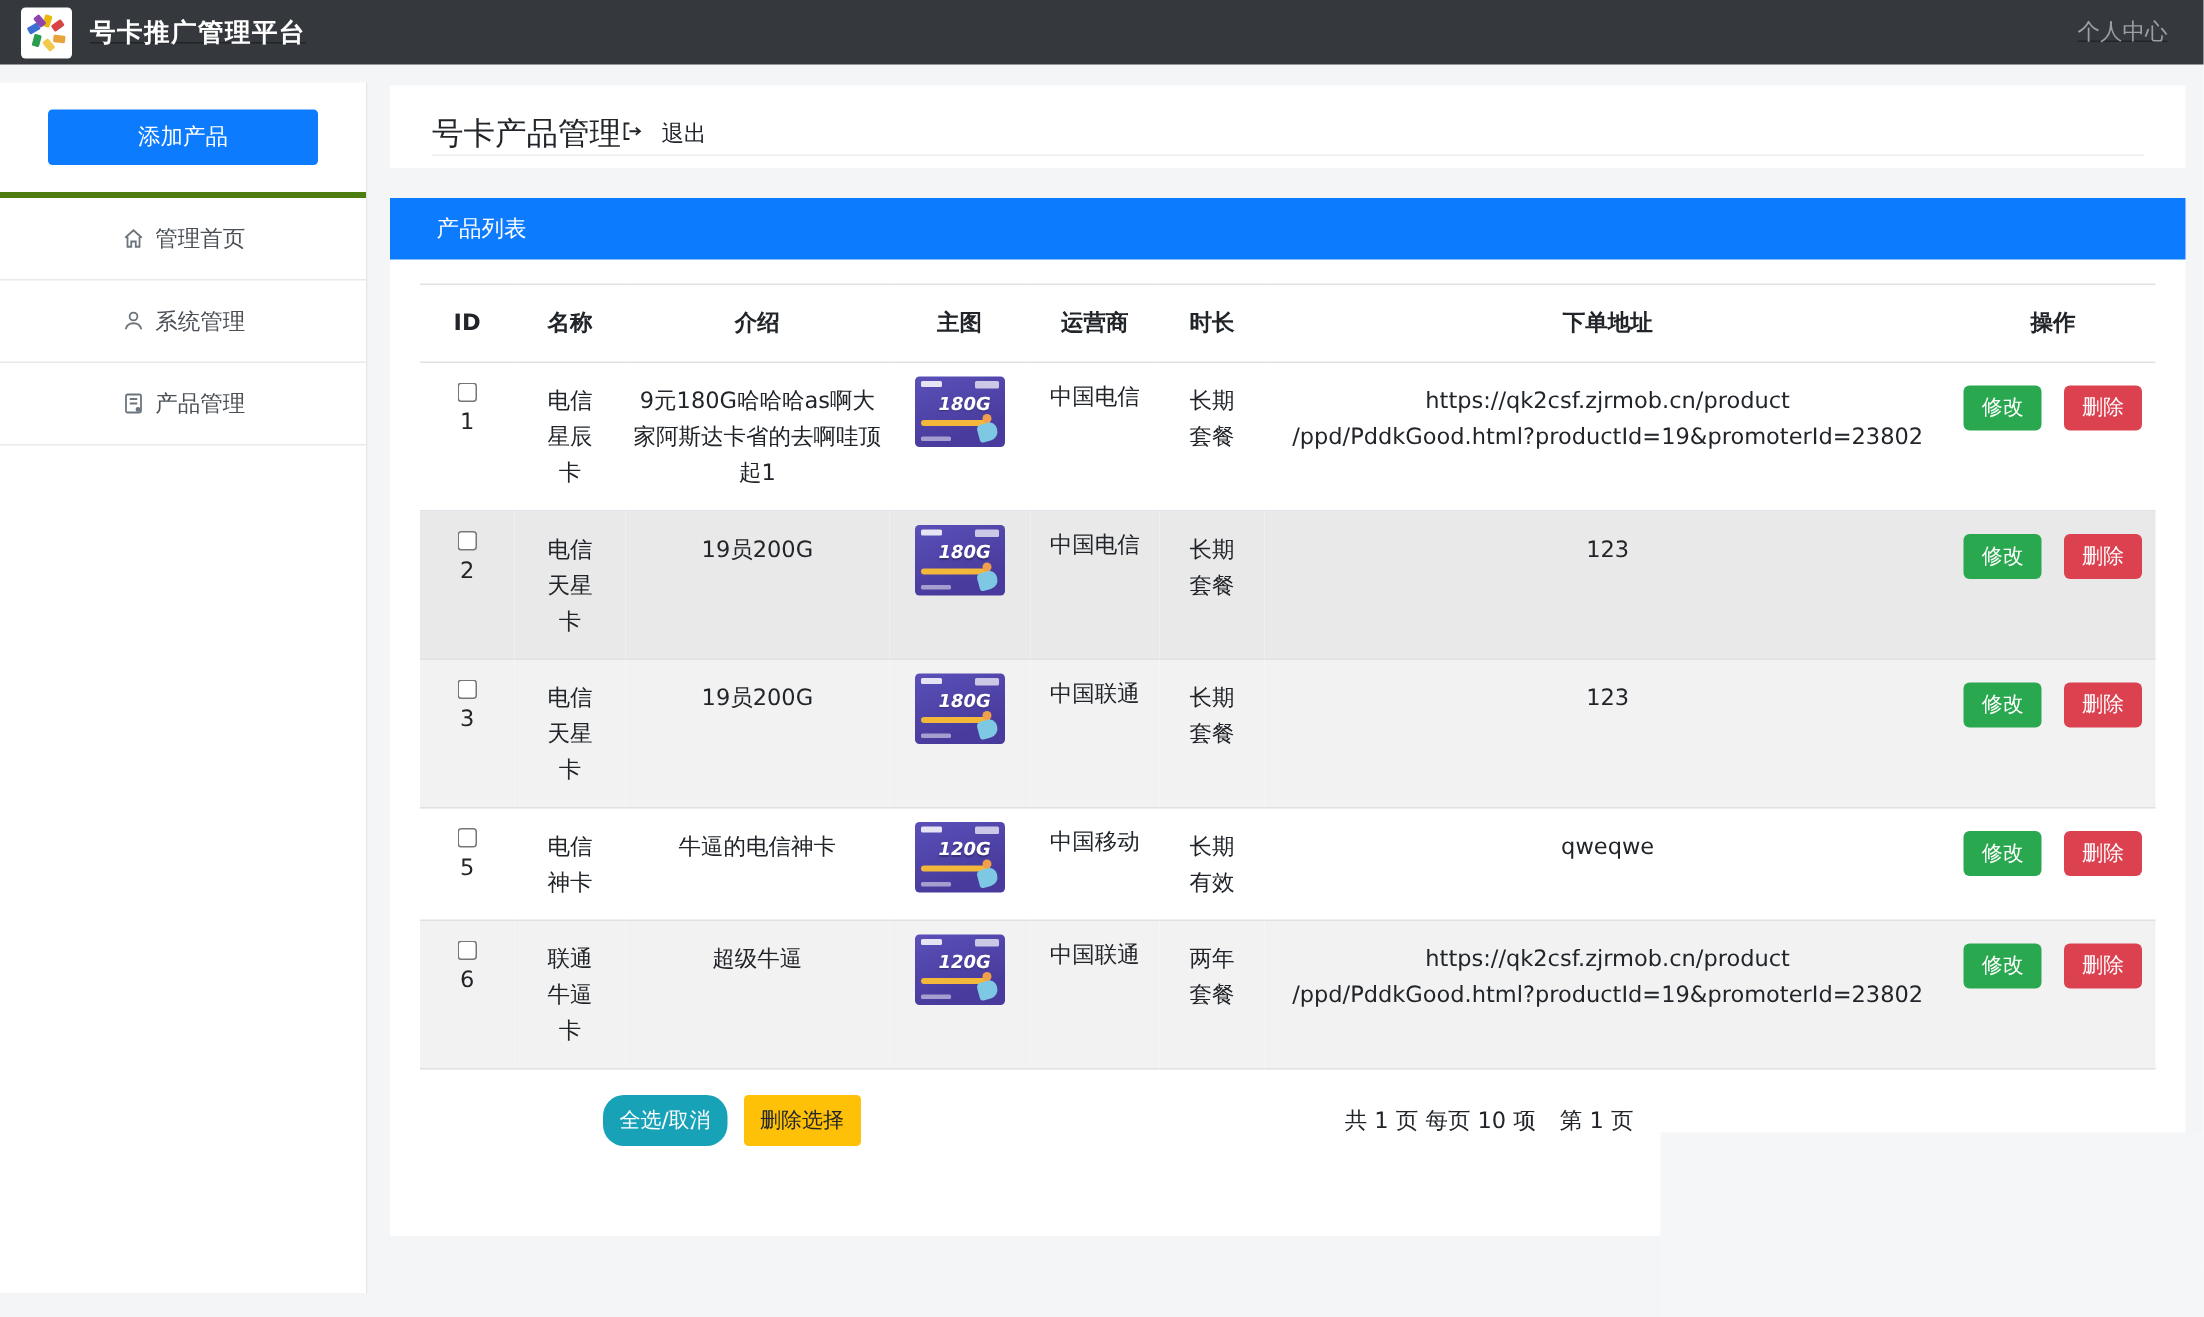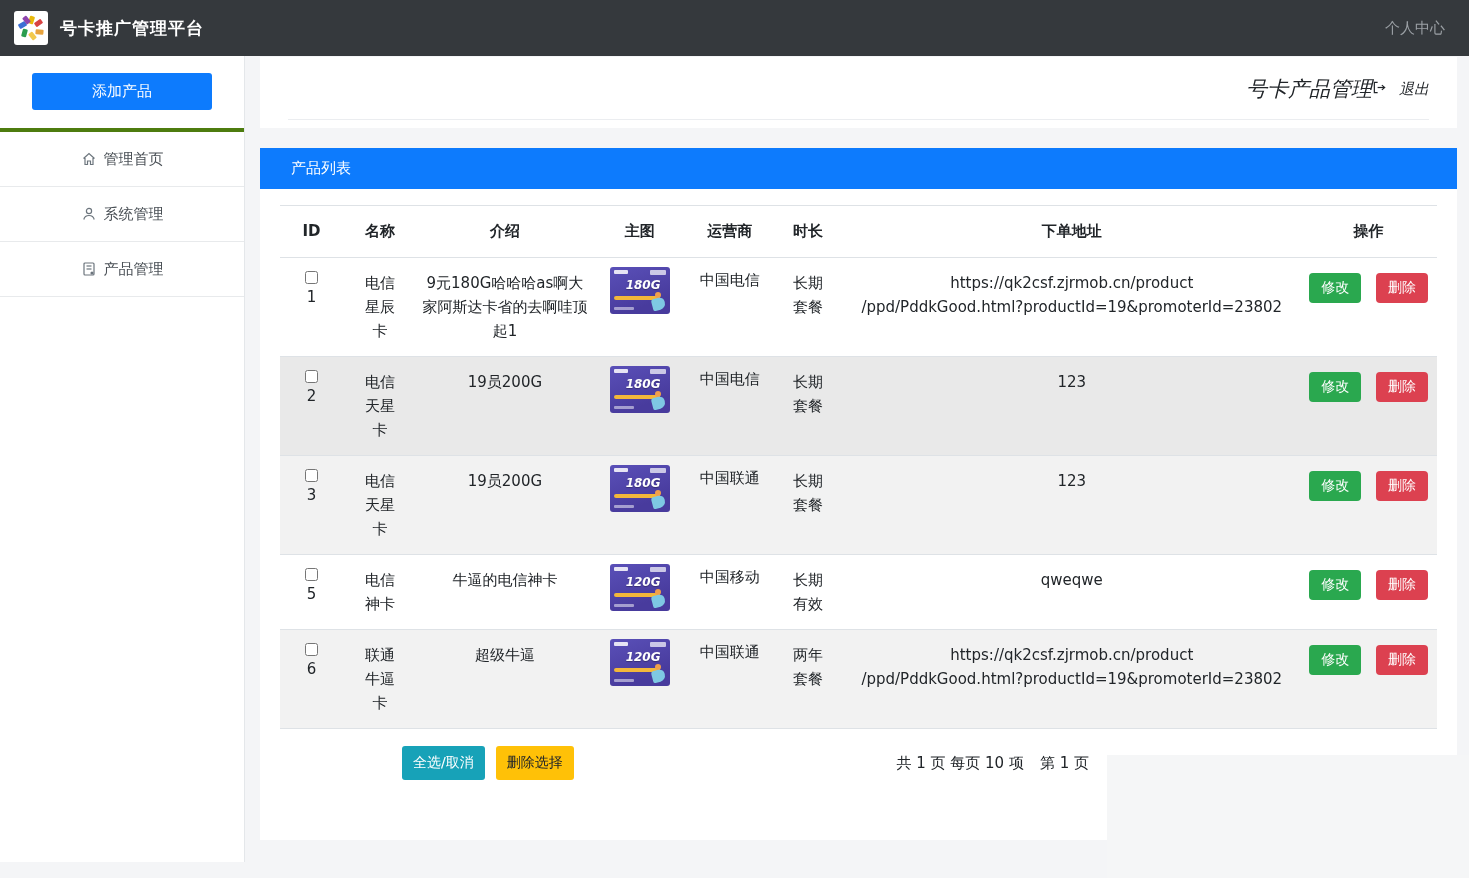--- a/index.html
+++ b/index.html
@@ -1,22 +1,22 @@
 <!DOCTYPE html>
 <html><head>
 <meta charset="utf-8">
 <style>
   * { margin:0; padding:0; box-sizing:border-box; }
   html,body { width:1469px; height:878px; overflow:hidden;
     font-family:"DejaVu Sans","Liberation Sans",sans-serif;
     background:#f4f5f7; color:#212529; }
 
   
-  .topbar { position:absolute; top:0; left:0; width:1469px; height:56px;
-    background:#35393d; display:flex; align-items:center; padding:0 24px 0 14px; z-index:20; }
+  .topbar { position:absolute; top:0; left:0; width:1469px; height:43px;
+    background:#35393d; display:flex; align-items:center; padding:0 24px 0 14px; z-index:20;text-decoration:underline; }
   .logo-box { width:34px; height:34px; background:#fff; border-radius:3px; margin-right:12px;
     display:flex; align-items:center; justify-content:center; }
   .topbar-title { color:#fff; font-size:17px; font-weight:bold; letter-spacing:1px; }
   .topbar-right { margin-left:auto; color:#9ba0a5; font-size:15px; cursor:pointer; }
 
   
   .sidebar { position:absolute; top:55px; left:0; width:245px; bottom:16px;
     background:#fff; border-right:1px solid #e4e7ea; z-index:10; }
   .add-btn { display:block; width:180px; height:37px; margin:18px auto 18px;
     background:#0d7bfd; color:#fff; border:none; border-radius:3px;
@@ -24,22 +24,22 @@
   .side-menu { border-top:4px solid #4d7c0f; }
   .side-item { height:55px; display:flex; align-items:center; justify-content:center;
     gap:7px; font-size:15px; color:#4a5056; border-bottom:1px solid #e8eaec; cursor:pointer; }
   .side-item svg { display:block; }
 
   
   .main { position:absolute; top:55px; left:246px; right:0; bottom:0;
     padding:2px 12px 0 14px; }
 
   .page-card { background:#fff; padding:18px 28px 8px; }
-  .page-card-inner { display:flex; align-items:center; justify-content:flex-end;
-    border-bottom:1px solid #ebedf0; padding-bottom:16px;font-style:italic; }
+  .page-card-inner { display:flex; align-items:center; justify-content:flex-start;
+    border-bottom:1px solid #ebedf0; padding-bottom:0; }
   .page-title { font-size:21px; color:#212529; font-weight:normal; }
   .logout { display:flex; align-items:center; gap:12px; font-size:15px; color:#212529; cursor:pointer; }
 
   .panel { margin-top:20px; background:#fff; }
   .panel-head { background:#0d7bfd; color:#fff; font-size:15px; padding:11px 31px; }
   .panel-body { padding:16px 20px 60px; }
 
   
   table { width:100%; border-collapse:collapse; font-size:15px; }
   th, td { text-align:center; vertical-align:top; padding:13px 4px; border-bottom:1px solid #dee2e6; }
@@ -67,21 +67,21 @@
   .thumb .big { position:absolute; top:11px; left:16px; color:#fff; font-weight:bold; font-style:italic;
     font-size:12px; letter-spacing:0; text-shadow:0 1px 1px rgba(0,0,0,.3); }
   .thumb .strip { position:absolute; top:29px; left:4px; right:10px; height:4px; background:#f3b73a; border-radius:2px; }
   .thumb .bt { position:absolute; bottom:4px; left:4px; width:20px; height:3px; background:rgba(255,255,255,.5); border-radius:1px; }
   .thumb .head { position:absolute; right:9px; bottom:16px; width:6px; height:6px; border-radius:50%; background:#f0a04b; }
   .thumb .body { position:absolute; right:5px; bottom:4px; width:13px; height:12px; border-radius:3px 5px 6px 2px;
     background:#7ec8e3; transform:rotate(-15deg); }
 
   
   .table-footer { display:flex; align-items:center; margin-top:17px; }
-  .btn-selectall { background:#17a2b8; color:#fff; border:none; border-radius:3px;
+  .btn-selectall { background:#17a2b8; color:#fff; border:none; border-radius:14px;
     font-size:14px; padding:8px 11px; margin-left:122px; cursor:pointer; font-family:inherit; }
   .btn-delsel { background:#ffc107; color:#212529; border:none; border-radius:3px;
     font-size:14px; padding:8px 11px; margin-left:11px; cursor:pointer; font-family:inherit; }
   .pagination { margin-left:auto; margin-right:348px; font-size:15px; display:flex; gap:16px; }
 
   
   .br-overlay { position:absolute; left:1107px; top:755px; right:0; bottom:0;
     background:#f5f6f7; z-index:15; }
 </style>
 </head>

